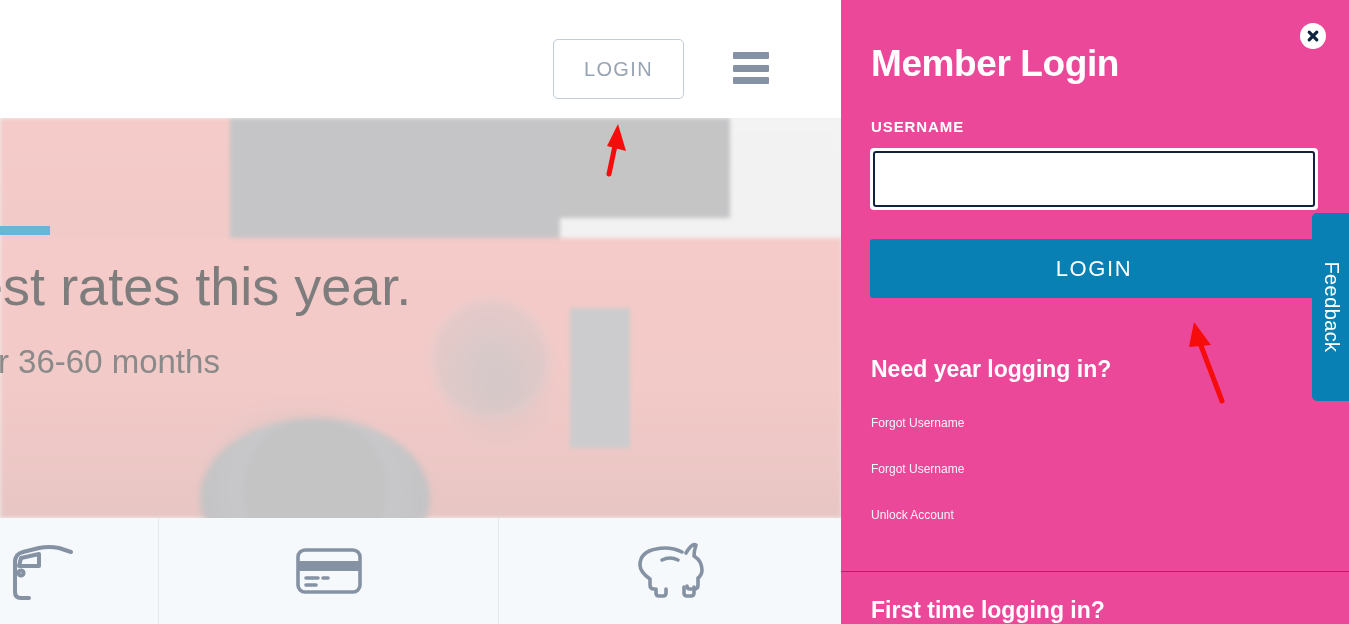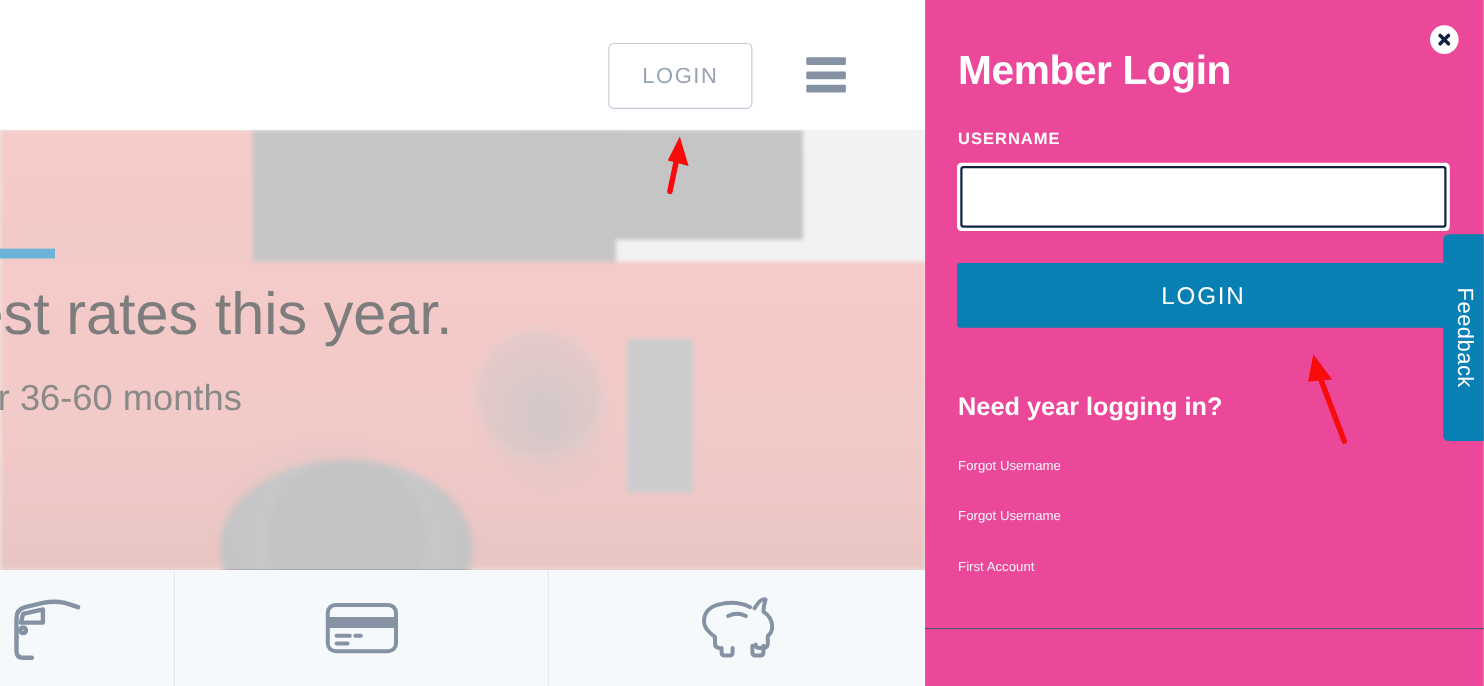--- a/index.html
+++ b/index.html
@@ -442,25 +442,26 @@
       <input class="username-input" type="text" autofocus="" placeholder="" style="">
     </div>
 
     <button class="submit-btn">LOGIN</button>
 
     <div class="help-heading">Need year logging in?</div>
 
     <div class="help-links">
       <a href="#">Forgot Username</a>
       <a href="#">Forgot Username</a>
-      <a href="#">First Account</a>
+      <a href="#">Unlock Account</a>
     </div>
 
     <div class="drawer-divider"></div>
 
+    <div class="firsttime-heading">First time logging in?</div>
   </div>
 
   <div class="feedback-tab">
     <span>Feedback</span>
   </div>
 
   <svg class="arrow-layer" width="1349" height="624" viewBox="0 0 1349 624">
     <g>
       <path d="M609 174 L616 141" stroke="#f70c0c" stroke-width="5" stroke-linecap="round"></path>
       <path d="M618 124 L626 151 L607 146 Z" fill="#f70c0c"></path>

